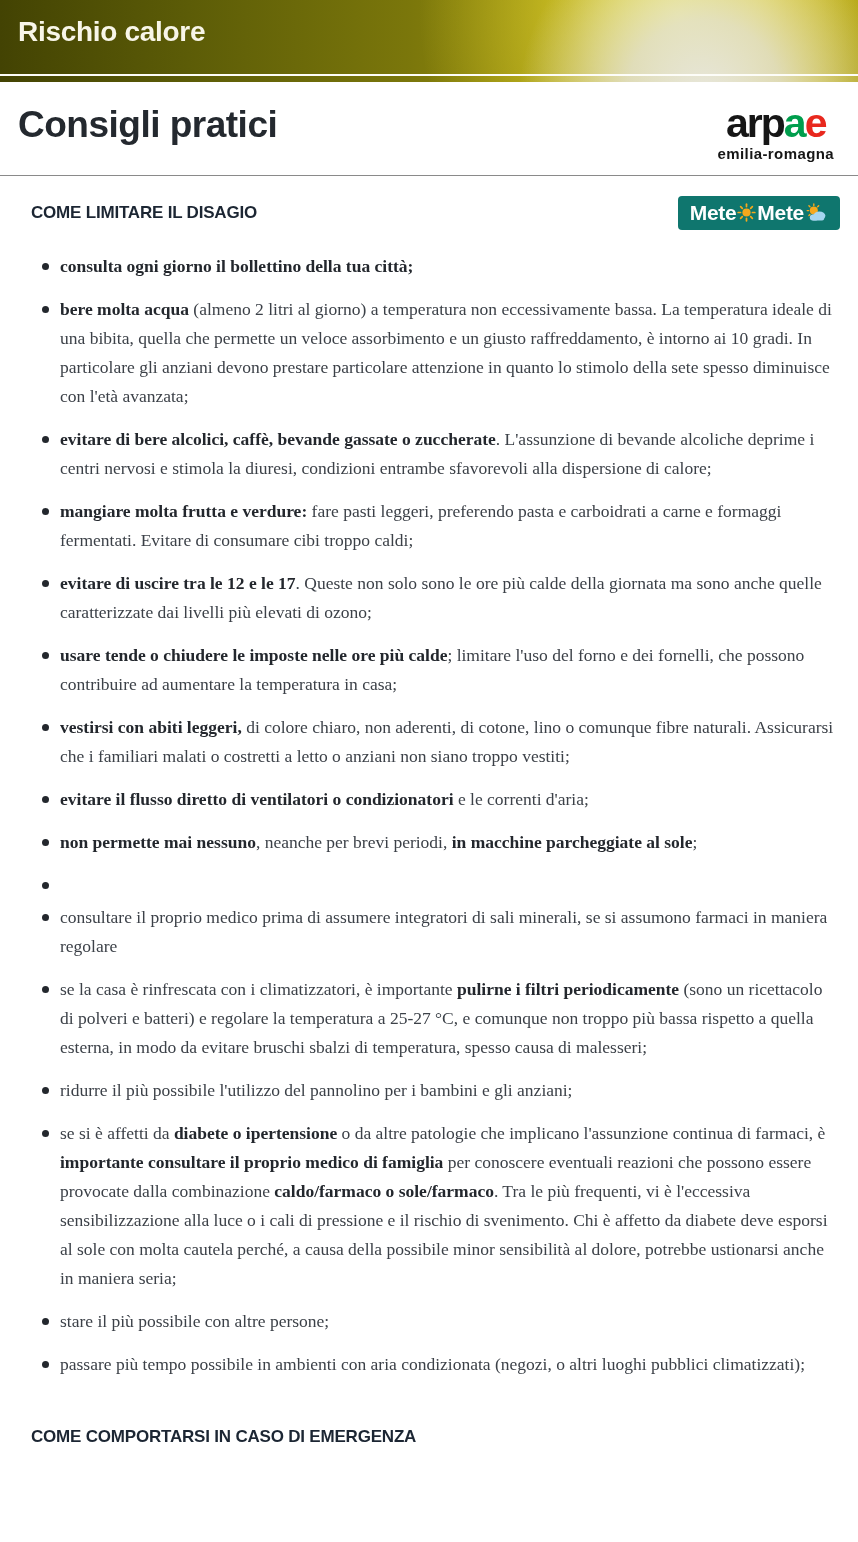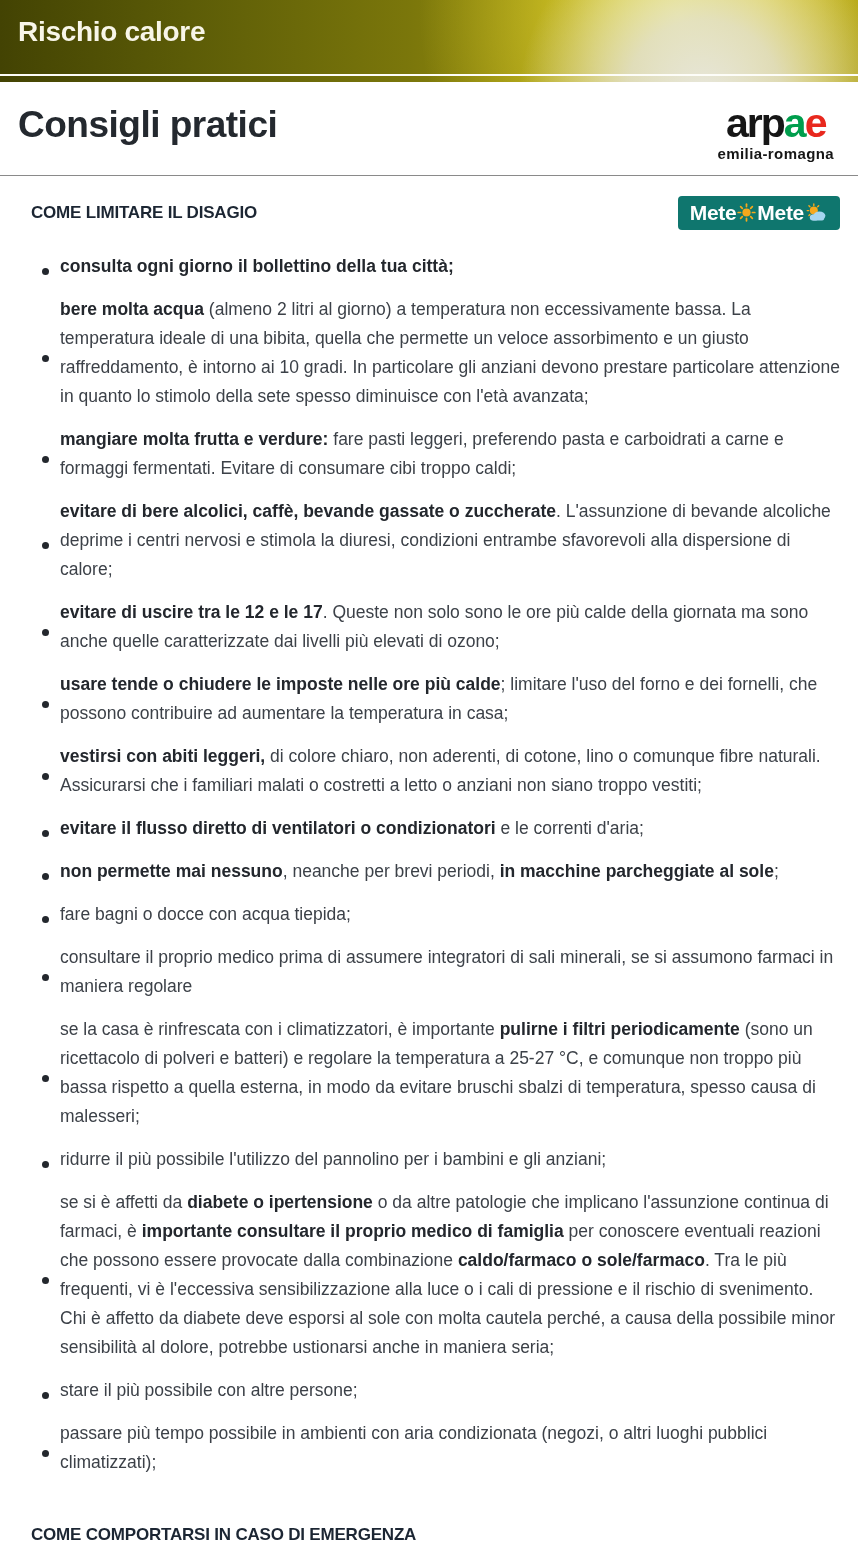--- a/index.html
+++ b/index.html
@@ -104,24 +104,25 @@
   }
   .meteo-badge svg{display:block;margin:0 1px;}
   
   .advice-list{
     list-style:none;
     margin:16px 0 0 0;
     padding:0 0 0 24px;
   }
   .advice-list li{
     display:flex;
-    align-items:center;
+    align-items:flex-start;
     margin-bottom:14px;
     font-size:17.5px;
     line-height:29px;
+    font-family:Liberation Serif, serif;
   }
   .dot{
     flex:0 0 auto;
     width:7px;height:7px;
     border-radius:50%;
     background:#23272d;
     margin:11px 11px 0 0;
   }
   b{font-weight:bold;color:#23272d;}
   
@@ -192,49 +193,48 @@
       <li>
         <span class="dot"></span>
         <span><b>consulta ogni giorno il bollettino della tua città;</b></span>
       </li>
       <li>
         <span class="dot"></span>
         <span><b>bere molta acqua</b><span> (almeno 2 litri al giorno) a temperatura non eccessivamente bassa. La temperatura ideale di una bibita, quella che permette un veloce assorbimento e un giusto raffreddamento, è intorno ai 10 gradi. In particolare gli anziani devono prestare particolare attenzione in quanto lo stimolo della sete spesso diminuisce con l'età avanzata;</span></span>
       </li>
       <li>
         <span class="dot"></span>
+        <span><b>evitare di bere alcolici, caffè, bevande gassate o zuccherate</b><span>. L'assunzione di bevande alcoliche deprime i centri nervosi e stimola la diuresi, condizioni entrambe sfavorevoli alla dispersione di calore;</span></span>
+      </li>
+      <li>
+        <span class="dot"></span>
         <span><b>mangiare molta frutta e verdure:</b><span> fare pasti leggeri, preferendo pasta e carboidrati a carne e formaggi fermentati. Evitare di consumare cibi troppo caldi;</span></span>
       </li>
       <li>
         <span class="dot"></span>
-        <span><b>evitare di bere alcolici, caffè, bevande gassate o zuccherate</b><span>. L'assunzione di bevande alcoliche deprime i centri nervosi e stimola la diuresi, condizioni entrambe sfavorevoli alla dispersione di calore;</span></span>
-      </li>
-      <li>
-        <span class="dot"></span>
         <span><b>evitare di uscire tra le 12 e le 17</b><span>. Queste non solo sono le ore più calde della giornata ma sono anche quelle caratterizzate dai livelli più elevati di ozono;</span></span>
       </li>
       <li>
         <span class="dot"></span>
         <span><b>usare tende o chiudere le imposte nelle ore più calde</b><span>; limitare l'uso del forno e dei fornelli, che possono contribuire ad aumentare la temperatura in casa;</span></span>
       </li>
       <li>
         <span class="dot"></span>
         <span><b>vestirsi con abiti leggeri,</b><span> di colore chiaro, non aderenti, di cotone, lino o comunque fibre naturali. Assicurarsi che i familiari malati o costretti a letto o anziani non siano troppo vestiti;</span></span>
       </li>
       <li>
         <span class="dot"></span>
         <span><b>evitare il flusso diretto di ventilatori o condizionatori</b><span> e le correnti d'aria;</span></span>
       </li>
       <li>
         <span class="dot"></span>
         <span><b>non permette mai nessuno</b><span>, neanche per brevi periodi, </span><b>in macchine parcheggiate al sole</b><span>;</span></span>
       </li>
       <li>
         <span class="dot"></span>
-        <span><span>fare bagni o docce con acqua tiepida;</span></span>
       </li>
       <li>
         <span class="dot"></span>
         <span><span>consultare il proprio medico prima di assumere integratori di sali minerali, se si assumono farmaci in maniera regolare</span></span>
       </li>
       <li>
         <span class="dot"></span>
         <span><span>se la casa è rinfrescata con i climatizzatori, è importante </span><b>pulirne i filtri periodicamente</b><span> (sono un ricettacolo di polveri e batteri) e regolare la temperatura a 25-27 °C, e comunque non troppo più bassa rispetto a quella esterna, in modo da evitare bruschi sbalzi di temperatura, spesso causa di malesseri;</span></span>
       </li>
       <li>

